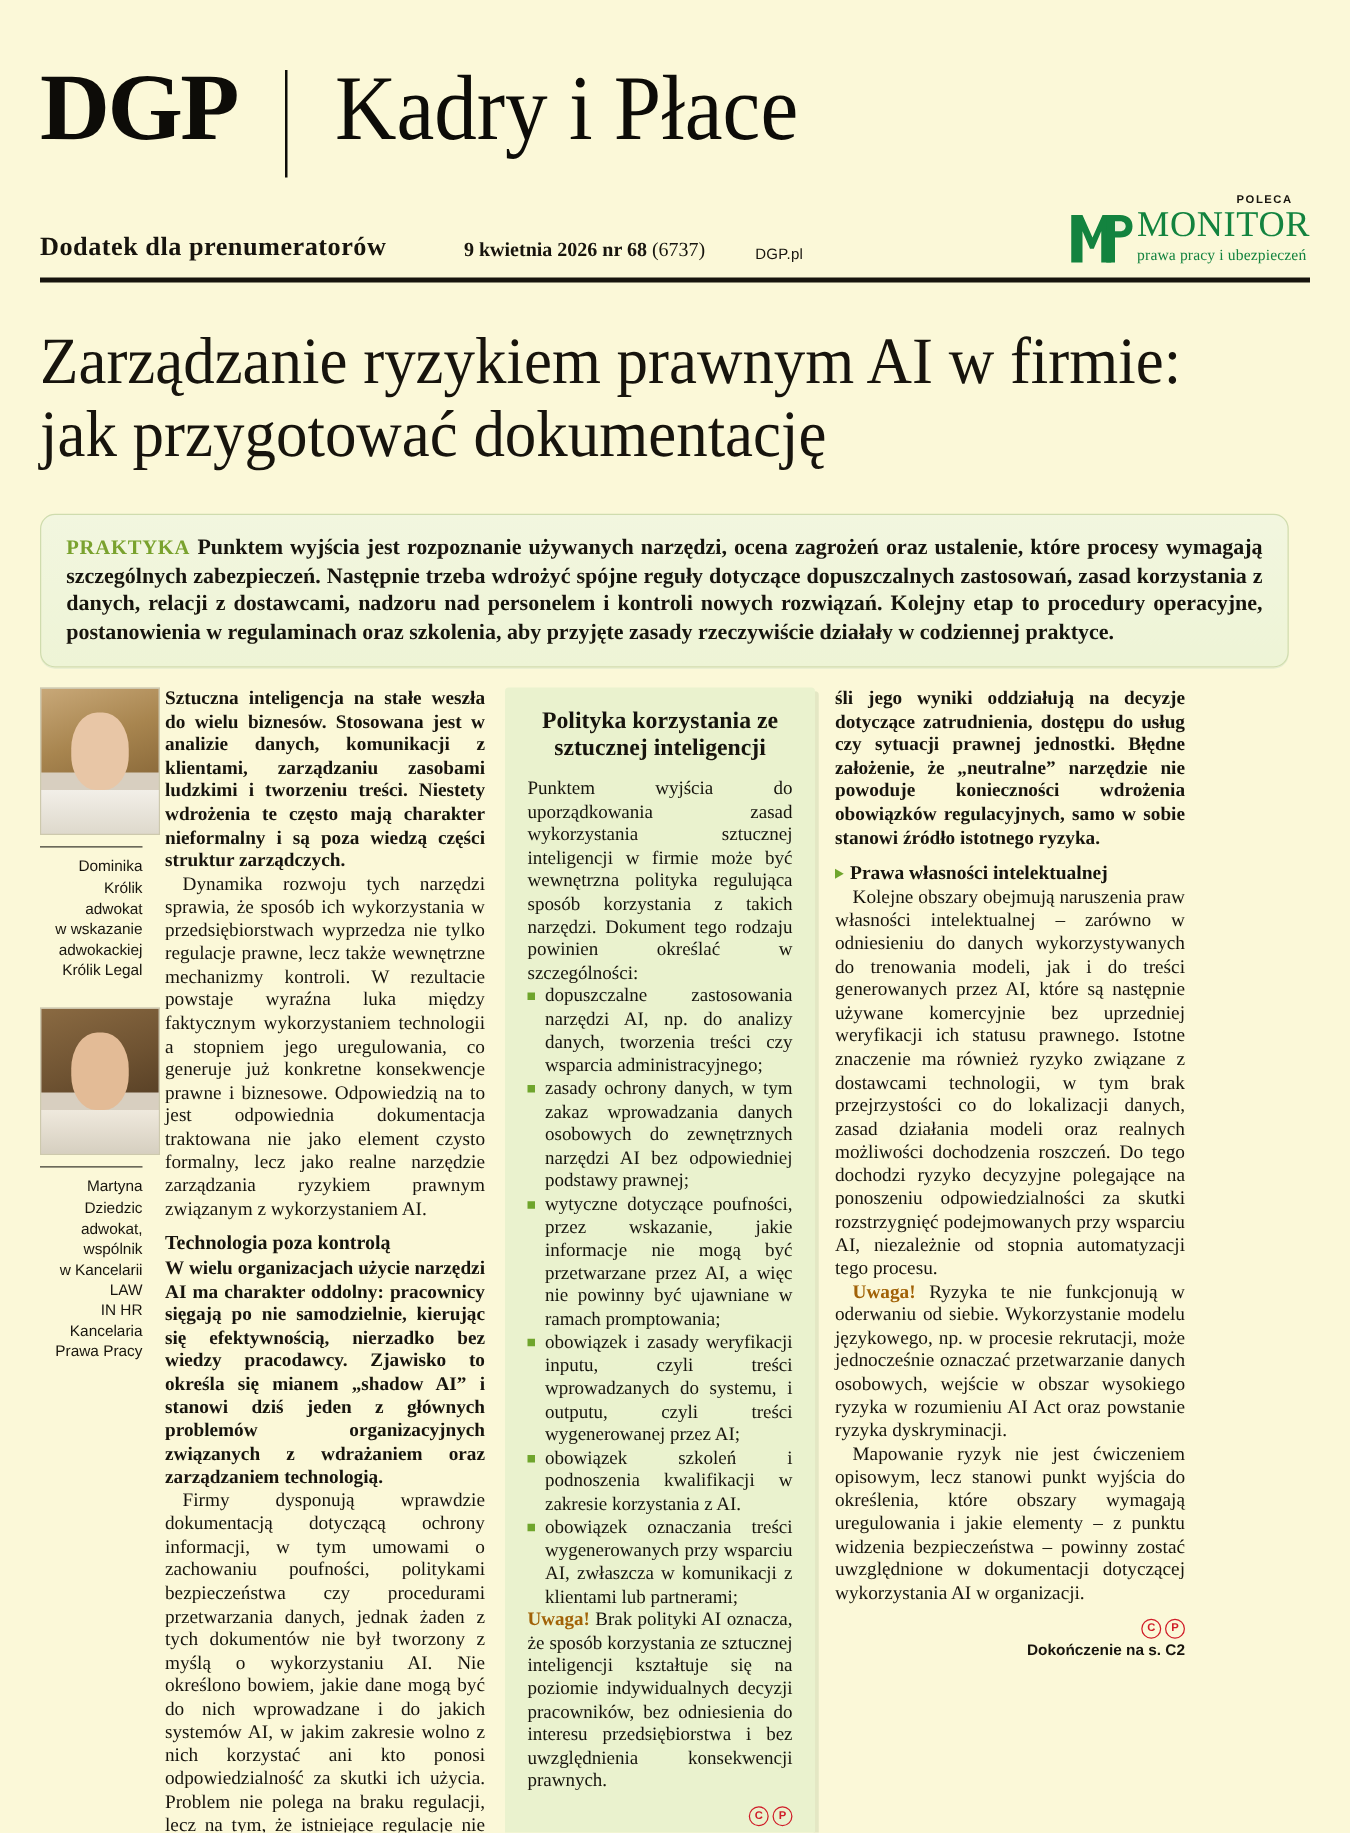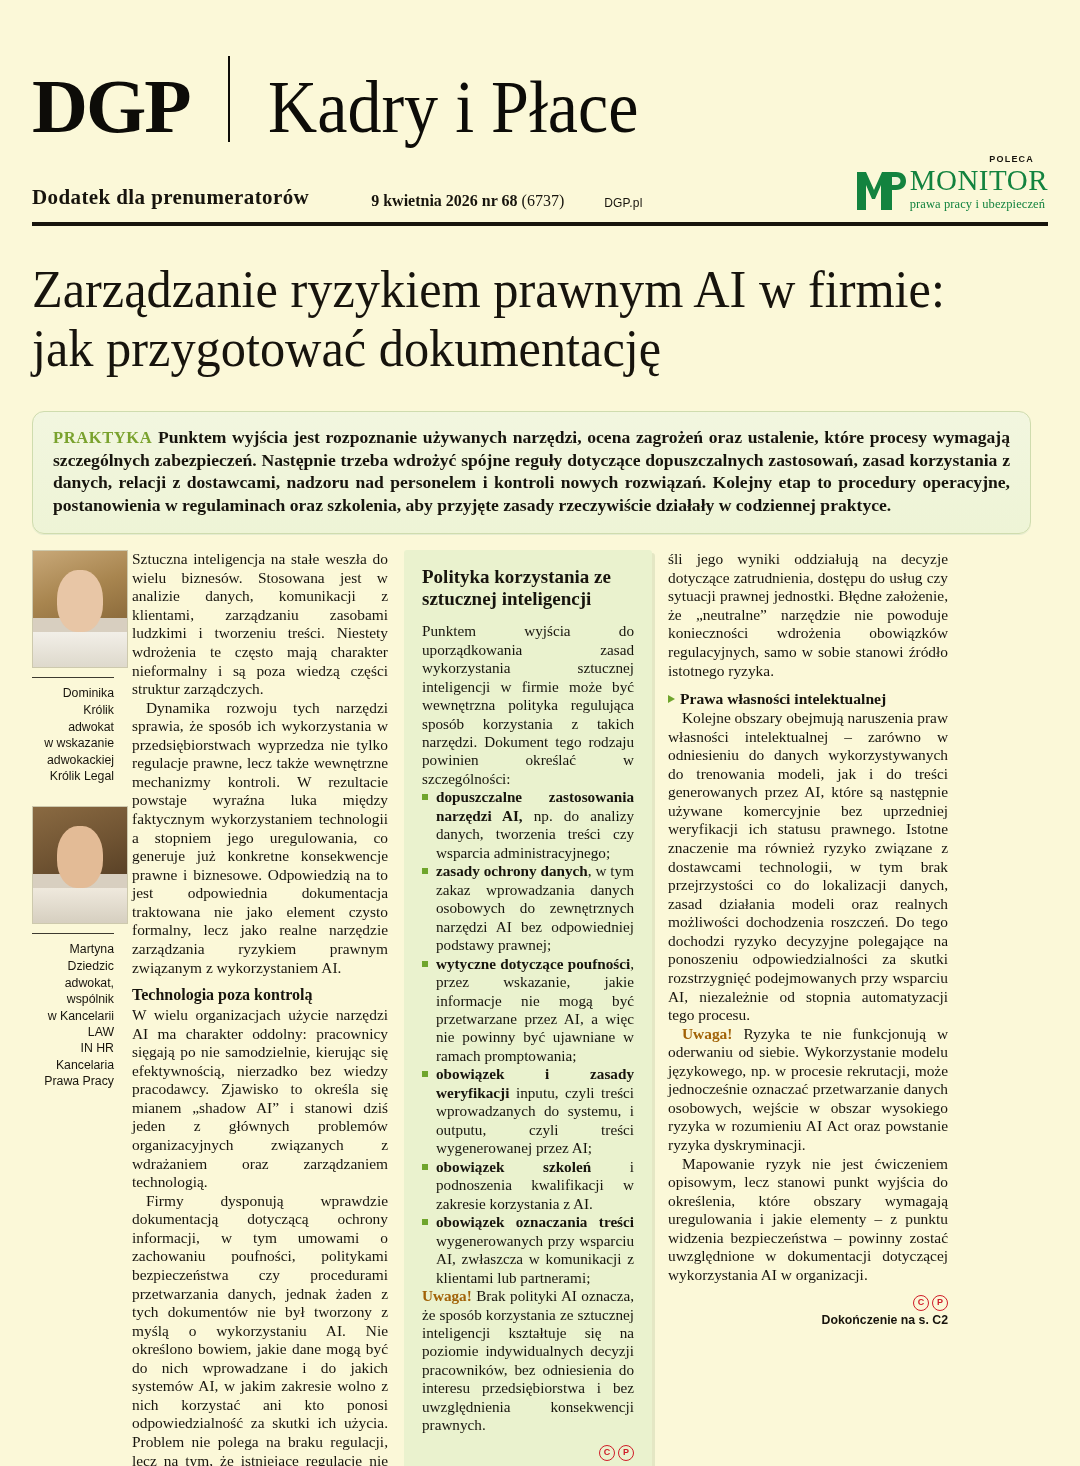--- a/index.html
+++ b/index.html
@@ -8,21 +8,21 @@
     width:1080px;height:1466px;
     background:#fbf8d8;
     font-family:"Liberation Serif", serif;
     color:#17140d;
     overflow:hidden;
   }
   .page{position:relative;width:1080px;height:1466px;padding:0;box-sizing:border-box;}
 
   
   .masthead{padding:52px 32px 0 32px;}
-  .logo-row{display:flex;align-items:flex-end;gap:16px;}
+  .logo-row{display:flex;align-items:flex-start;gap:16px;}
   .logo-dgp{
     font-family:"Liberation Serif", serif;
     font-weight:700;
     font-size:76px;
     letter-spacing:-2px;
     line-height:.92;
     color:#0d0c08;
     transform:scaleX(1.02);
     transform-origin:left top;
   }
@@ -158,21 +158,21 @@
   
   .bodytext p{
     margin:0;
     font-family:"Liberation Serif", serif;
     font-size:15.4px;
     line-height:1.205;
     text-align:justify;
     color:#17140d;
     text-indent:14px;
   }
-  .bodytext p.noindent{text-indent:0;}
+  .bodytext p.noindent{text-indent:0;font-weight:bold;}
   .subhead{
     font-family:"Liberation Serif", serif;
     font-weight:700;
     font-size:16px;
     margin:9px 0 2px 0;
     color:#17140d;
   }
   .subhead-arrow{
     font-family:"Liberation Serif", serif;
     font-weight:700;
@@ -208,38 +208,38 @@
   .policy-box{
     background:#eaf2ce;
     border-radius:3px;
     padding:16px 18px 14px 18px;
     margin-bottom:14px;
     box-shadow:3px 3px 0 rgba(210,216,180,.55);
     box-sizing:border-box;
   }
   .policy-title{
     font-family:"Liberation Serif", serif;
-    font-weight:700;font-size:19px;color:#17140d;margin-bottom:12px;
+    font-weight:700;font-size:19px;color:#17140d;margin-bottom:12px;text-align:center;
   }
   .policy-box p{
     margin:0;
     font-family:"Liberation Serif", serif;
     font-size:15.2px;line-height:1.215;color:#17140d;text-align:justify;
   }
   .policy-list{list-style:none;margin:0;padding:0;}
   .policy-list li{
     position:relative;padding-left:14px;
     font-family:"Liberation Serif", serif;
     font-size:15.2px;line-height:1.215;color:#17140d;text-align:justify;
   }
   .policy-list li::before{
     content:"";position:absolute;left:0;top:6px;
     width:6px;height:6px;background:#6fa52c;
   }
-  .policy-list b{font-weight:700;}
+  .policy-list b{font-weight:400;}
   .policy-note{margin-top:0;}
 </style>
 </head>
 <body>
 
 <div class="page">
 
   <div class="masthead">
     <div class="logo-row">
       <div class="logo-dgp">DGP</div>

